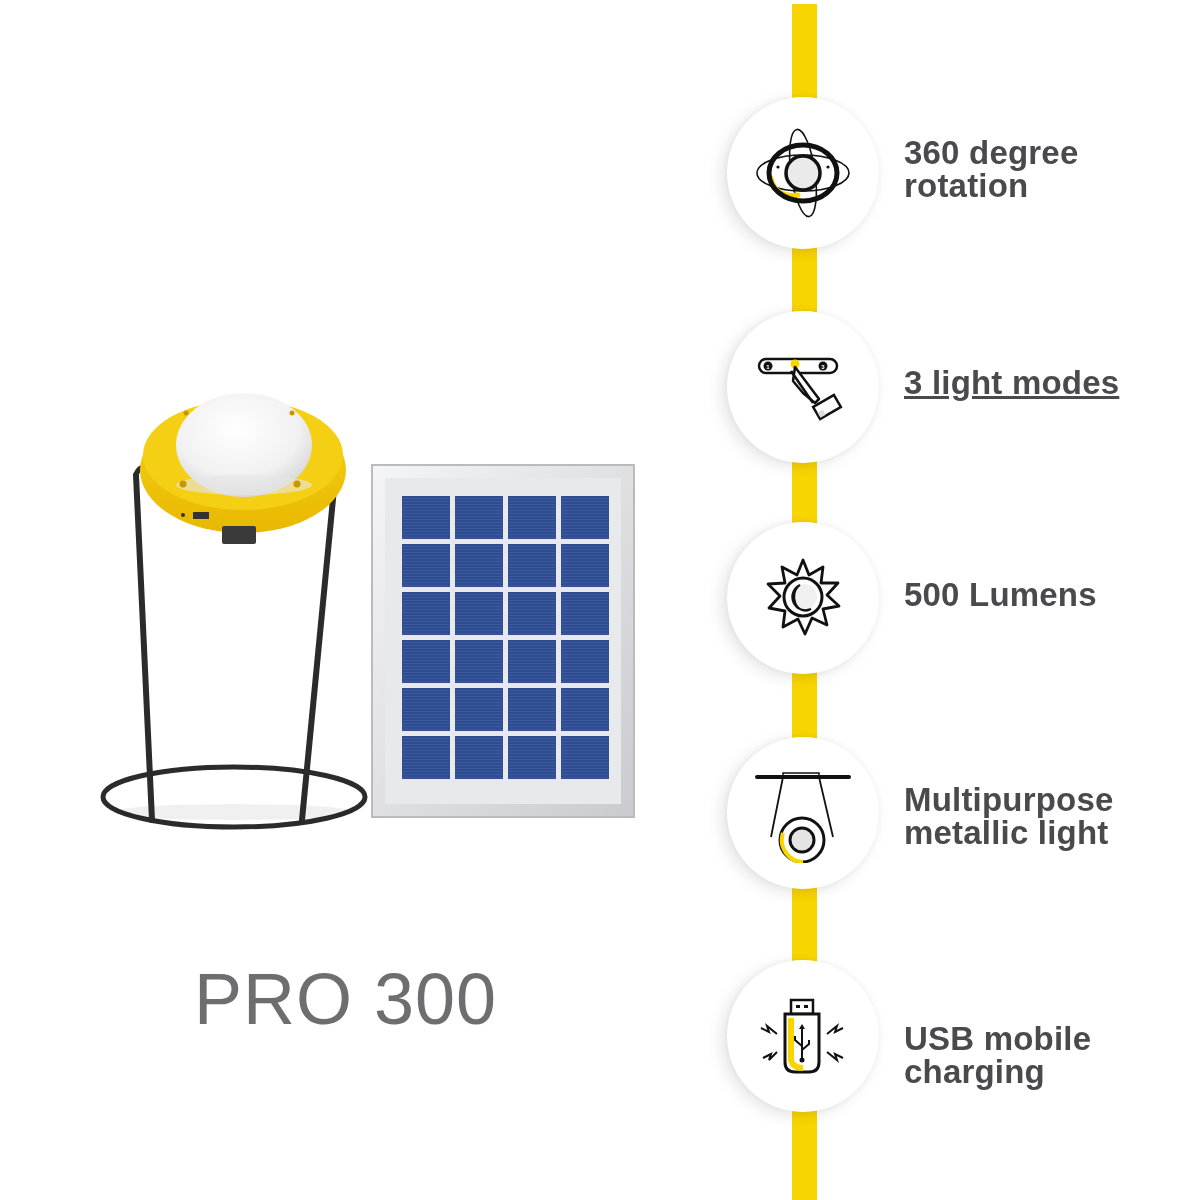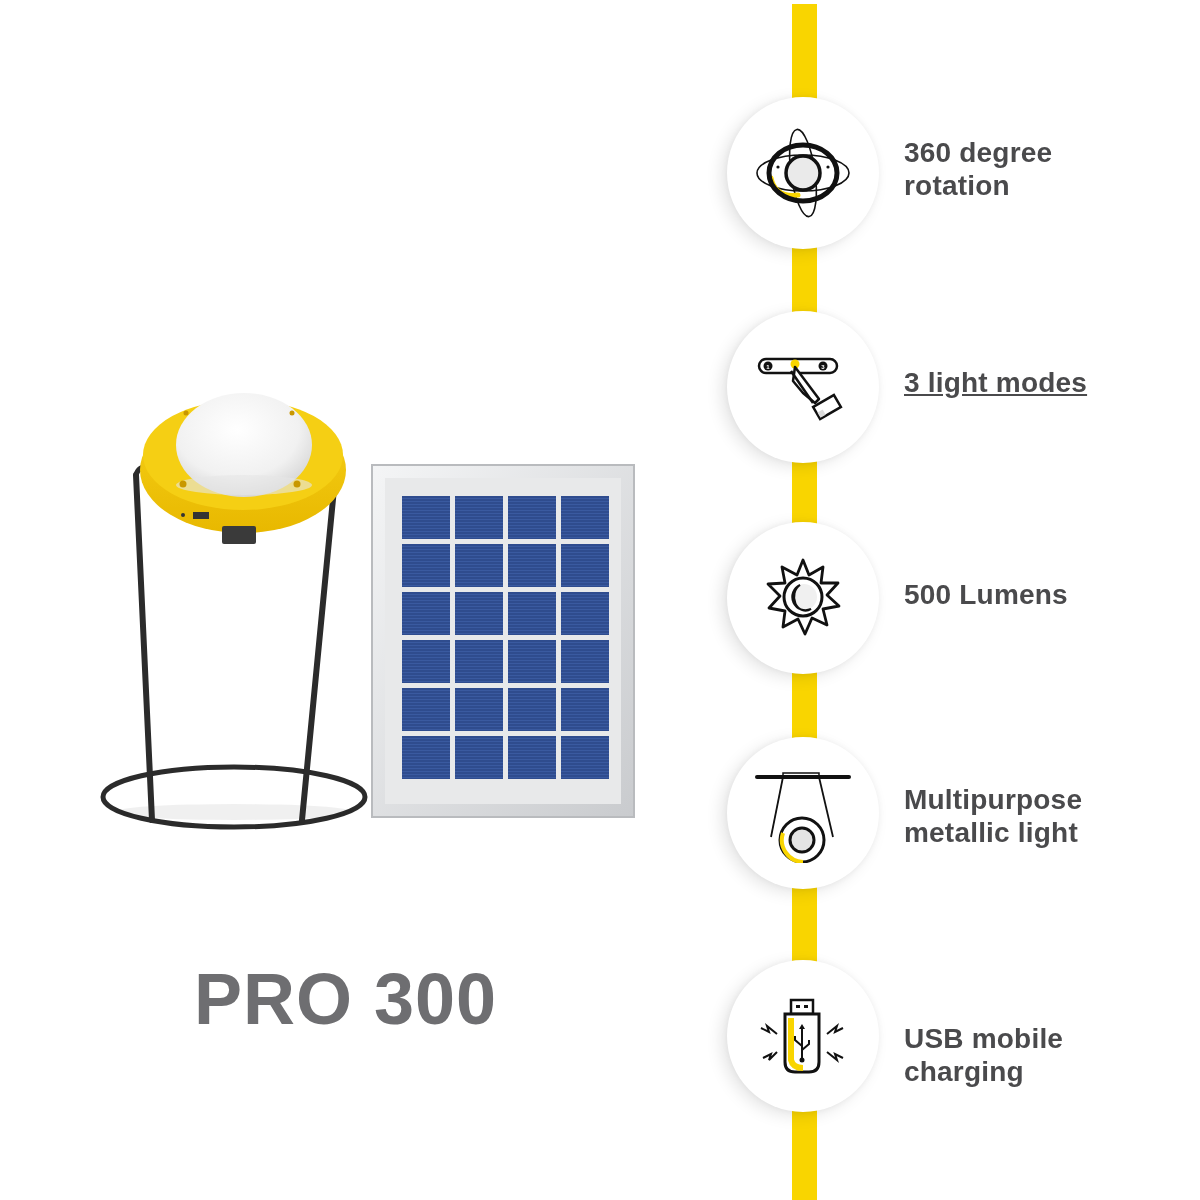--- a/index.html
+++ b/index.html
@@ -14,27 +14,27 @@
   .feature-circle {
     position: absolute; width: 152px; height: 152px; border-radius: 50%;
     background: #ffffff;
     box-shadow: -6px 4px 16px rgba(0,0,0,0.10), 0 0 6px rgba(0,0,0,0.05);
     display: flex; align-items: center; justify-content: center;
   }
   .feature-circle svg { width: 100px; height: 100px; }
 
   .feature-label {
     position: absolute; left: 904px;
-    color: #4a4a4c; font-size: 28px; font-weight: bold; line-height: 33px;
+    color: #4a4a4c; font-size: 33px; font-weight: bold; line-height: 33px;
     white-space: pre-line; letter-spacing: 0.2px;
   }
 
   .product-title {
     position: absolute; left: 194px; top: 958px;
-    color: #6e6e71; font-size: 72px; font-weight: bold; letter-spacing: 1px;
+    color: #6e6e71; font-size: 72px; font-weight: normal; letter-spacing: 1px;
   }
 
   .product-art { position: absolute; left: 0; top: 0; }
 </style>
 </head>
 <body>
 
 <div class="yellow-line"></div>
 
 <svg class="product-art" width="700" height="900" viewBox="0 0 700 900">

